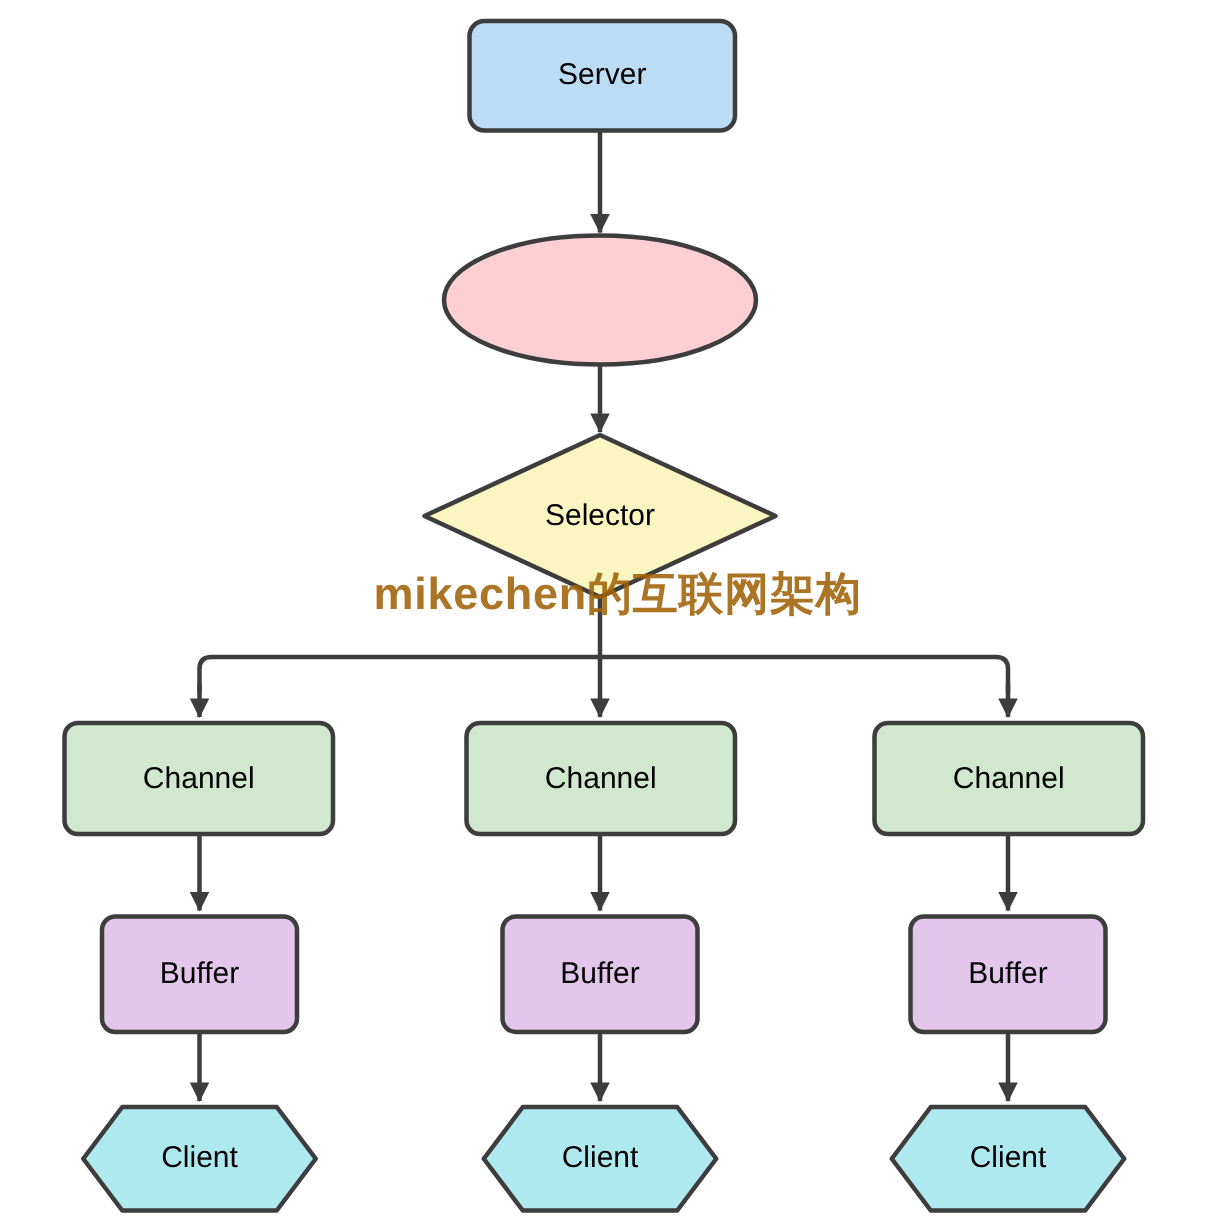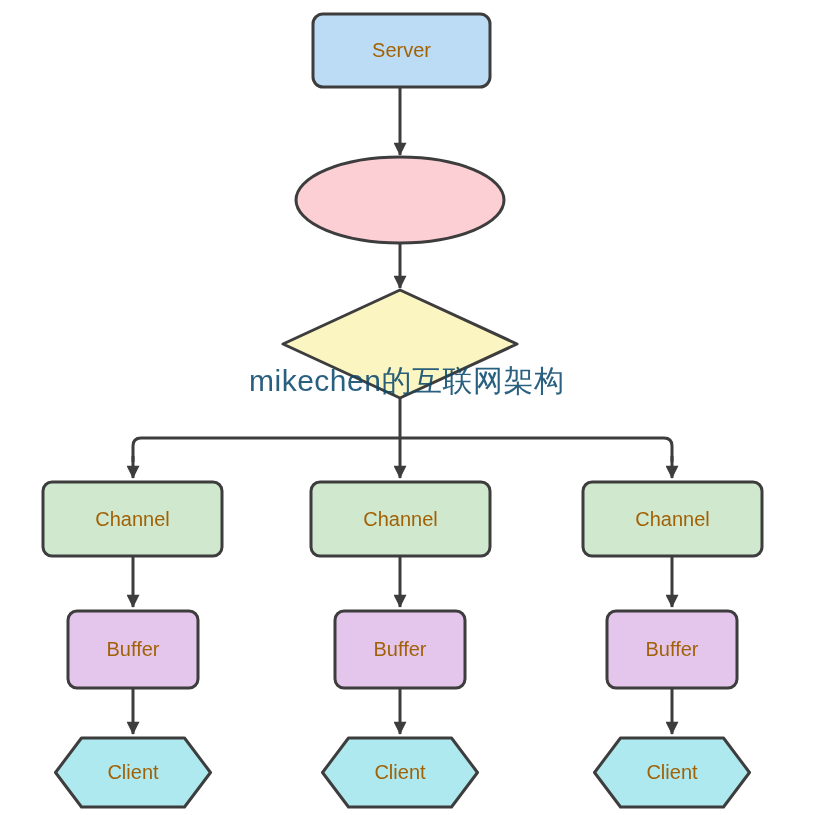--- a/index.html
+++ b/index.html
@@ -30,31 +30,31 @@
     stroke-width: 3;
     fill: none;
     stroke-linejoin: round;
   }
   .node-label {
     position: absolute;
     display: flex;
     align-items: center;
     justify-content: center;
     font-size: 20px;
-    color: #a16207;
+    color: #000000;
     pointer-events: none;
   }
   .watermark {
     position: absolute;
     left: 249px;
-    top: 361px;
+    top: 376px;
     font-size: 30px;
-    font-weight: normal;
+    font-weight: bold;
     letter-spacing: 0.5px;
-    color: #0c4a6e;
+    color: #a16207;
     opacity: 0.88;
     white-space: nowrap;
     pointer-events: none;
   }
 </style>
 </head>
 <body>
 
 <div class="canvas">
 
@@ -94,20 +94,21 @@
     <rect class="outline" x="68" y="611" width="130" height="77" rx="9" fill="#e4c5eb"></rect>
     <rect class="outline" x="335" y="611" width="130" height="77" rx="9" fill="#e4c5eb"></rect>
     <rect class="outline" x="607" y="611" width="130" height="77" rx="9" fill="#e4c5eb"></rect>
 
     <polygon class="outline" points="55.5,772.5 81.5,738 184.5,738 210.5,772.5 184.5,807 81.5,807" fill="#afe9f0"></polygon>
     <polygon class="outline" points="322.5,772.5 348.5,738 451.5,738 477.5,772.5 451.5,807 348.5,807" fill="#afe9f0"></polygon>
     <polygon class="outline" points="594.5,772.5 620.5,738 723.5,738 749.5,772.5 723.5,807 620.5,807" fill="#afe9f0"></polygon>
   </svg>
 
   <div class="node-label" style="left:313px; top:14px;  width:177px; height:73px;">Server</div>
+  <div class="node-label" style="left:283px; top:290px; width:234px; height:108px;">Selector</div>
 
   <div class="node-label" style="left:43px;  top:482px; width:179px; height:74px;">Channel</div>
   <div class="node-label" style="left:311px; top:482px; width:179px; height:74px;">Channel</div>
   <div class="node-label" style="left:583px; top:482px; width:179px; height:74px;">Channel</div>
 
   <div class="node-label" style="left:68px;  top:611px; width:130px; height:77px;">Buffer</div>
   <div class="node-label" style="left:335px; top:611px; width:130px; height:77px;">Buffer</div>
   <div class="node-label" style="left:607px; top:611px; width:130px; height:77px;">Buffer</div>
 
   <div class="node-label" style="left:55px;  top:738px; width:156px; height:69px;">Client</div>

